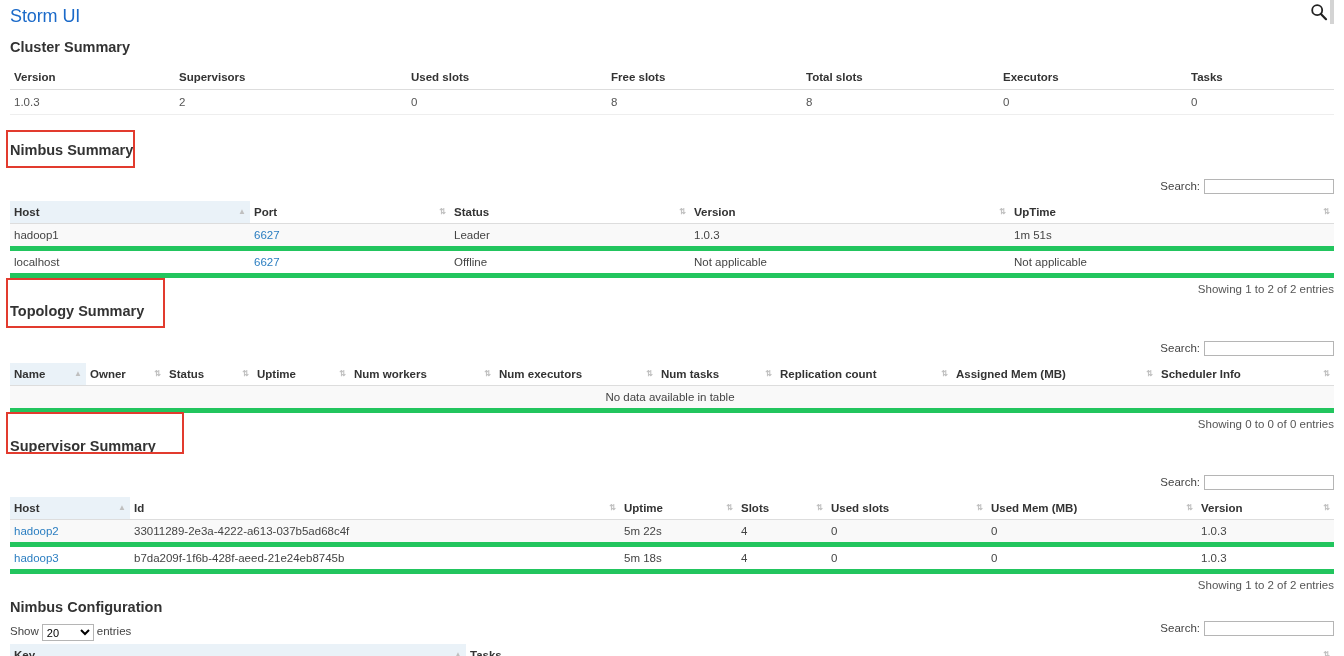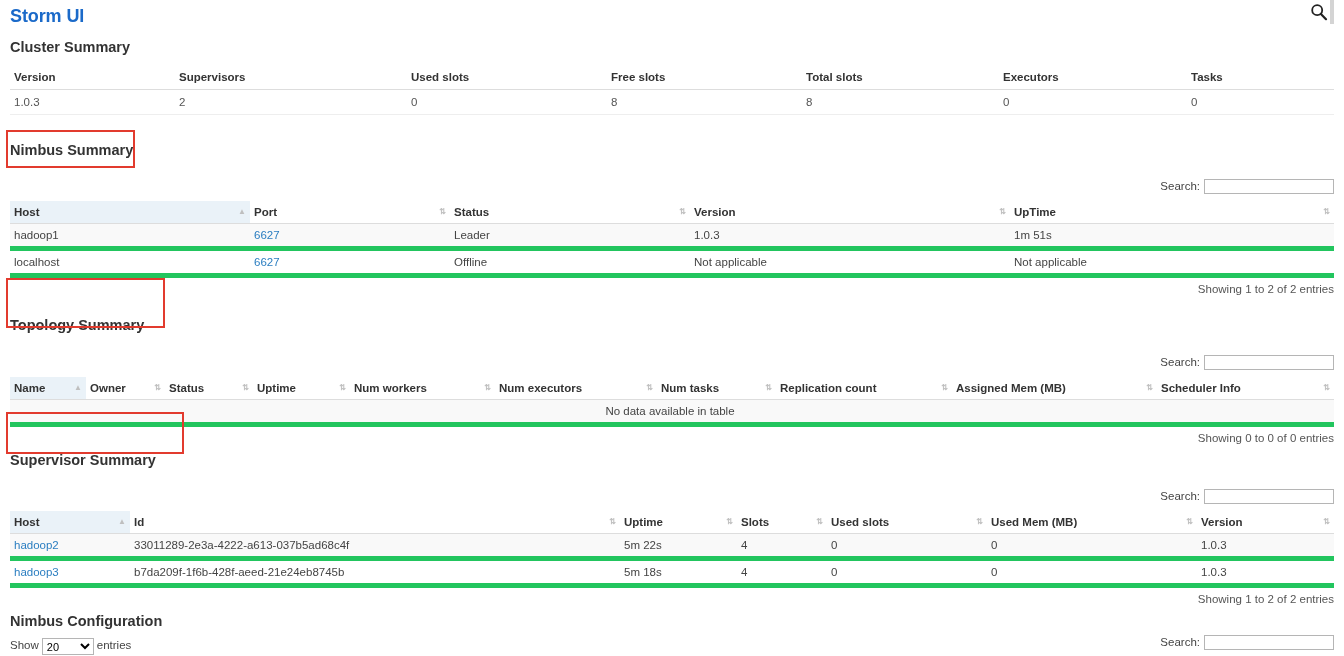--- a/index.html
+++ b/index.html
@@ -19,21 +19,21 @@
 
   
   .topbar {
     position: relative;
     height: 36px;
   }
   .brand {
     position: absolute;
     left: 0; top: 6px;
     font-size: 18px;
-    font-weight: bold;
+    font-weight: normal;
     color: #1b6ac9;
     letter-spacing: -0.1px;
   }
   .search-icon-btn {
     position: absolute;
     right: 6px; top: 3px;
     width: 18px; height: 18px;
     cursor: pointer;
   }
   .search-icon-btn svg { display: block; }
@@ -256,21 +256,21 @@
         <td>localhost</td>
         <td><a class="cell-link" href="#">6627</a></td>
         <td>Offline</td>
         <td>Not applicable</td>
         <td>Not applicable</td>
       </tr>
     </tbody>
   </table>
   <div class="dt-info">Showing 1 to 2 of 2 entries</div>
 
-  <h2 class="section" style="margin-top:22px;">Topology Summary</h2>
+  <h2 class="section" style="margin-top:8px;">Topology Summary</h2>
 
   <div class="dt-top" style="margin-top:21px;">
     <div class="dt-search">
       <span>Search:</span><input type="text" value="" style="">
     </div>
   </div>
 
   <table class="dt">
     <thead>
       <tr>

